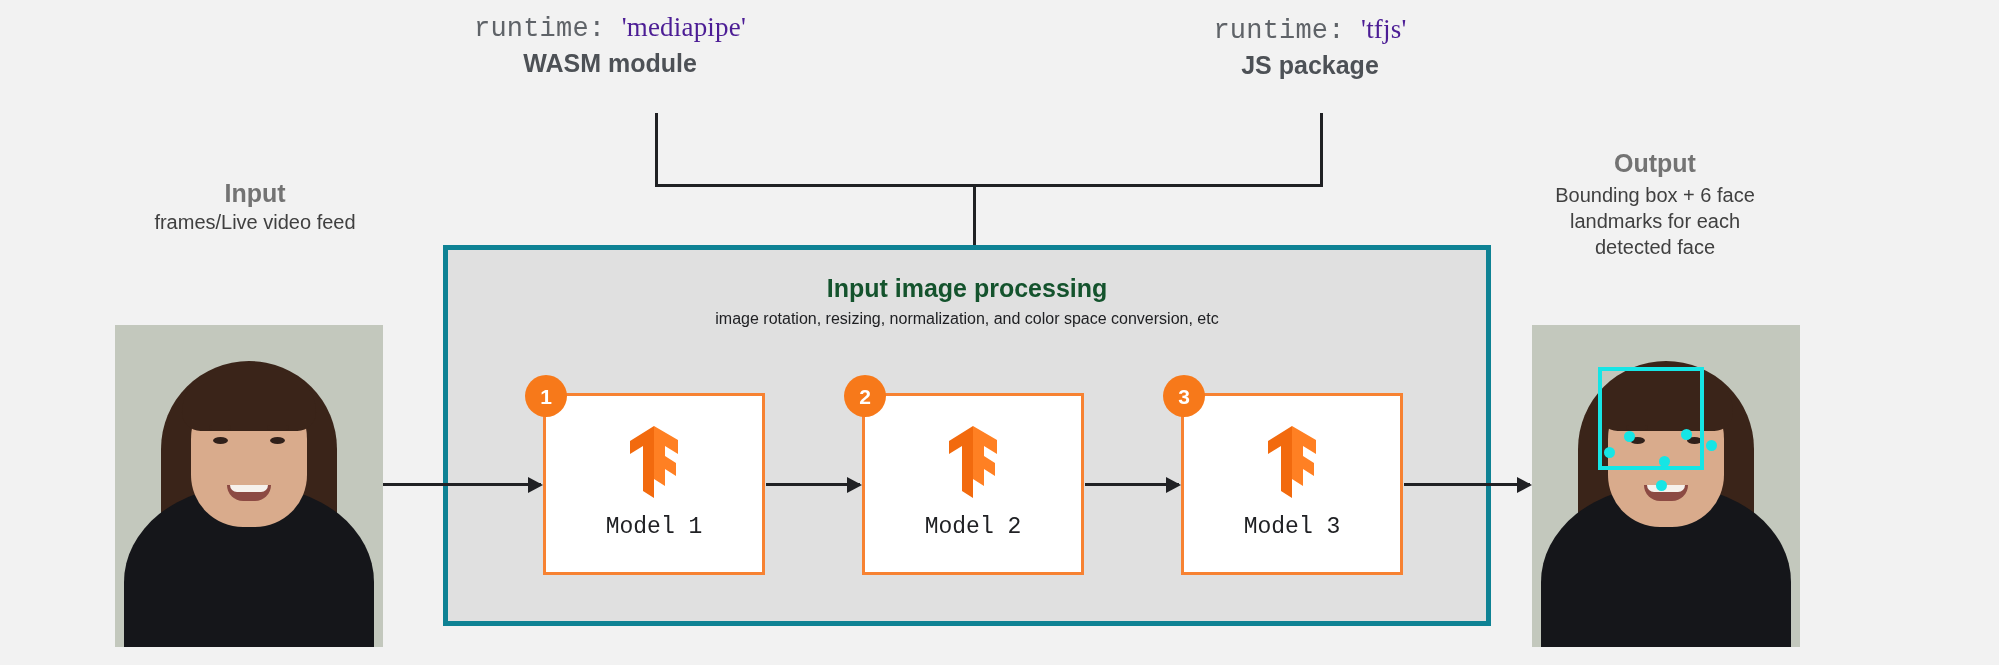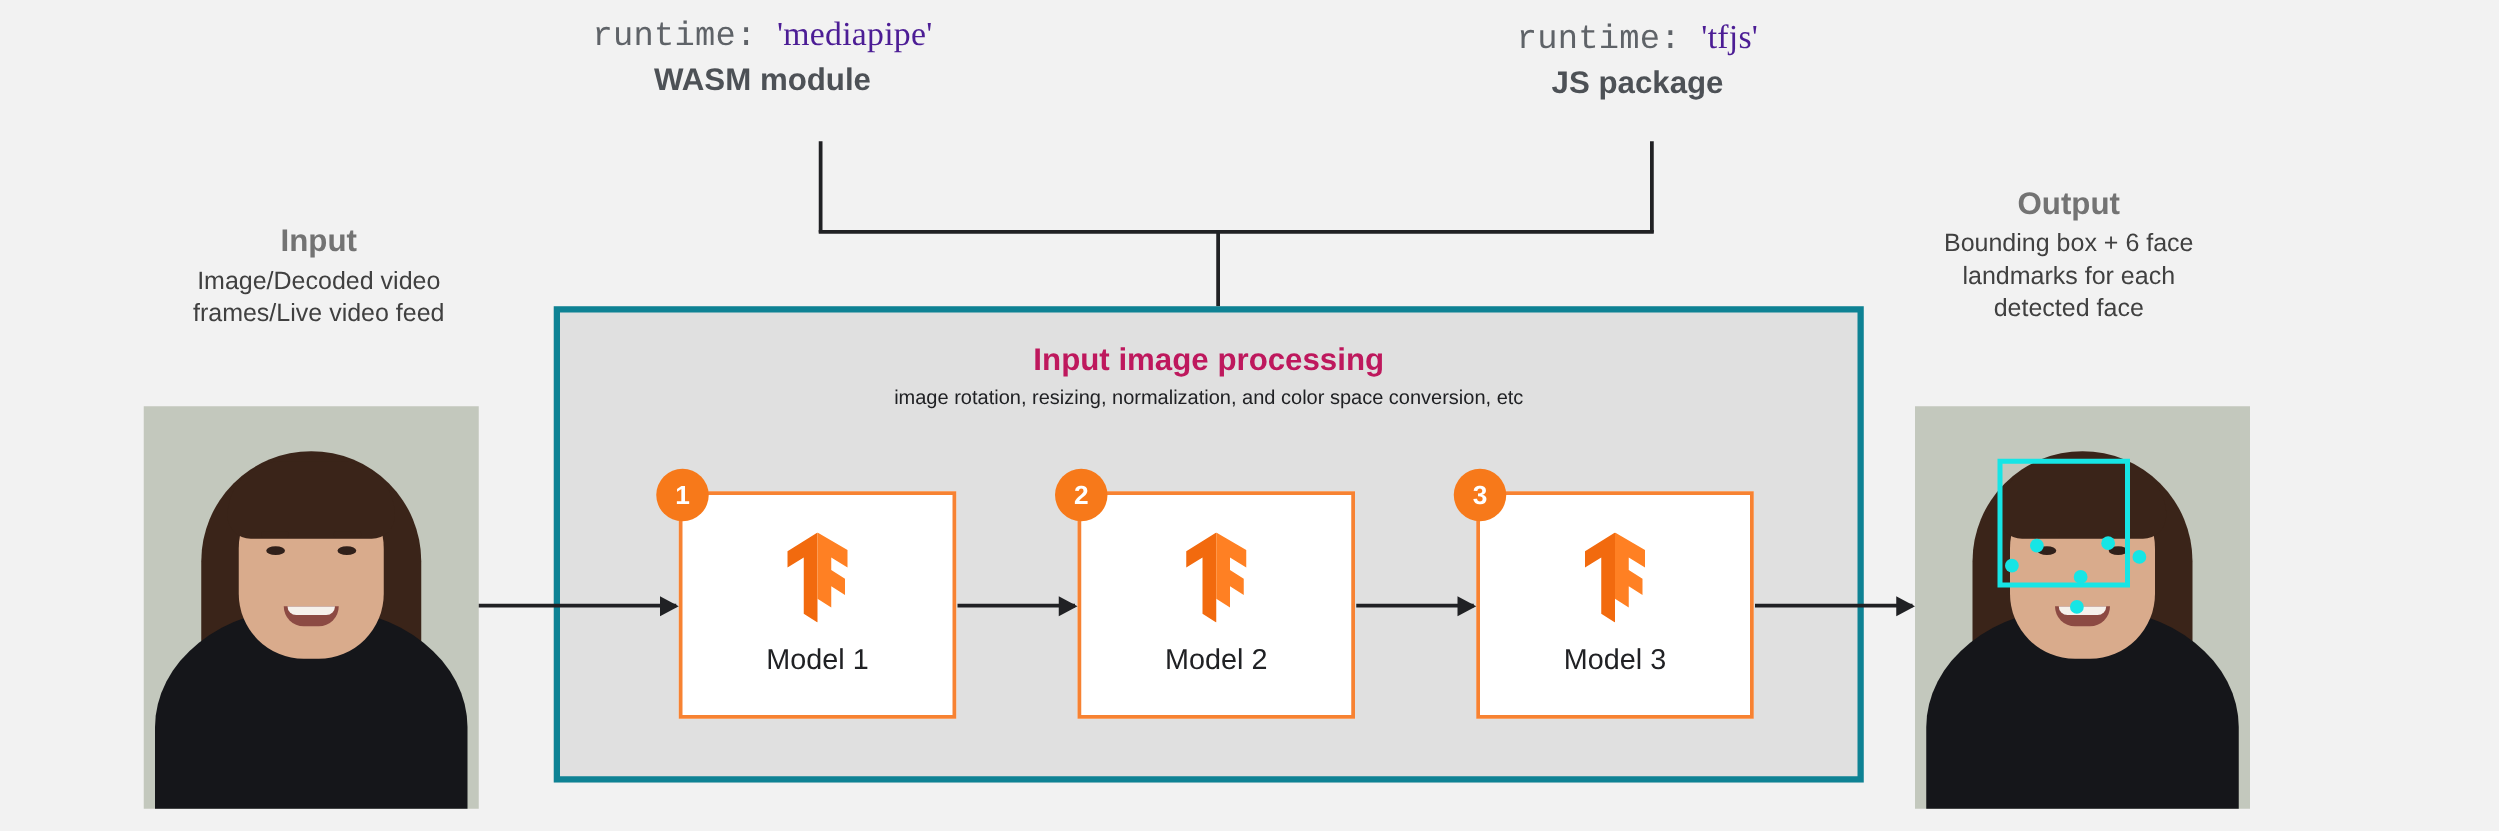--- a/index.html
+++ b/index.html
@@ -200,21 +200,21 @@
   .panel-heading {
     position: absolute;
     left: 0;
     right: 0;
     top: 22px;
     text-align: center;
   }
   .panel-heading .ph-title {
     font-size: 25px;
     font-weight: bold;
-    color: #be185d;
+    color: #14532d;
     line-height: 1.3;
   }
   .panel-heading .ph-sub {
     font-size: 16px;
     color: #202124;
     line-height: 1.3;
     margin-top: 4px;
   }
 
   
@@ -255,20 +255,21 @@
     height: 72px;
     margin-left: -33px;
   }
   .model-label {
     position: absolute;
     left: 0; right: 0;
     top: 118px;
     text-align: center;
     font-size: 23px;
     color: #202124;
+    font-family: Liberation Mono, monospace;
   }
 
   
   .arrow { position: absolute; height: 3px; background: #202124; }
   .arrow::after {
     content: "";
     position: absolute;
     right: -2px;
     top: 50%;
     margin-top: -8px;
@@ -300,21 +301,20 @@
 
   <div class="bracket">
     <div class="bline v" style="left:655px; top:113px; height:73px;"></div>
     <div class="bline v" style="left:1320px; top:113px; height:73px;"></div>
     <div class="bline h" style="left:655px; top:184px; width:668px;"></div>
     <div class="bline v" style="left:973px; top:184px; height:64px;"></div>
   </div>
 
   <div class="side-caption" id="caption-input">
     <div class="title">Input</div>
-    <div class="desc">Image/Decoded video</div>
     <div class="desc" style="margin-top:0">frames/Live video feed</div>
   </div>
 
   <div class="side-caption" id="caption-output">
     <div class="title">Output</div>
     <div class="desc">Bounding box + 6 face</div>
     <div class="desc" style="margin-top:0">landmarks for each</div>
     <div class="desc" style="margin-top:0">detected face</div>
   </div>
 

